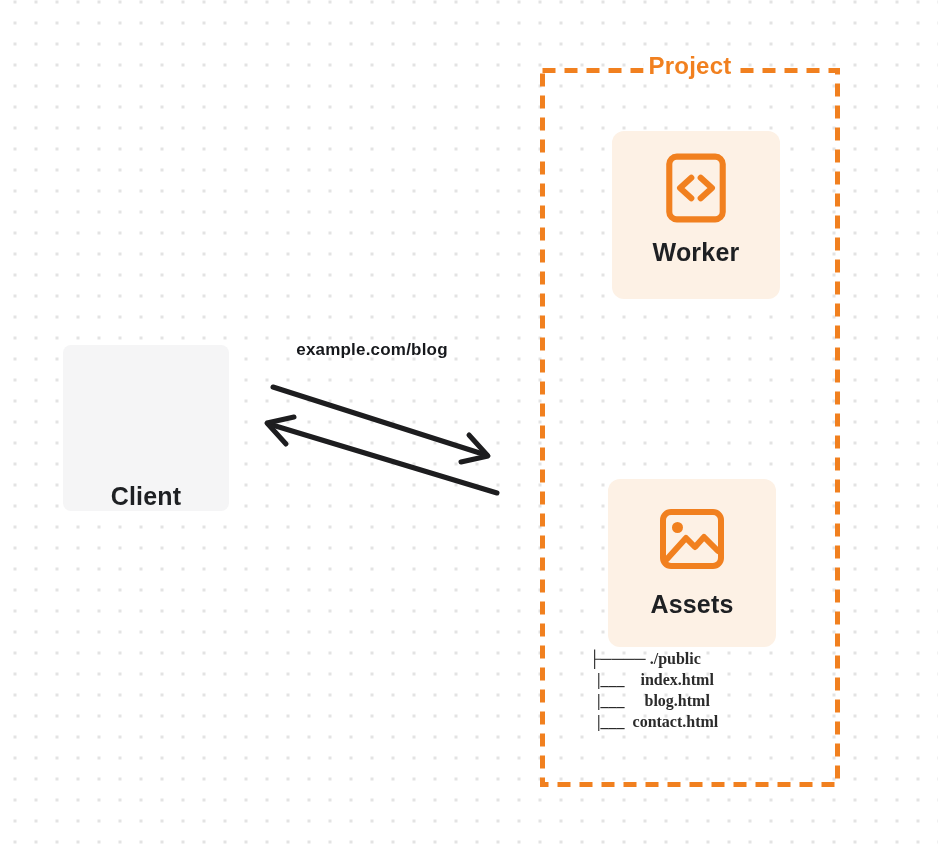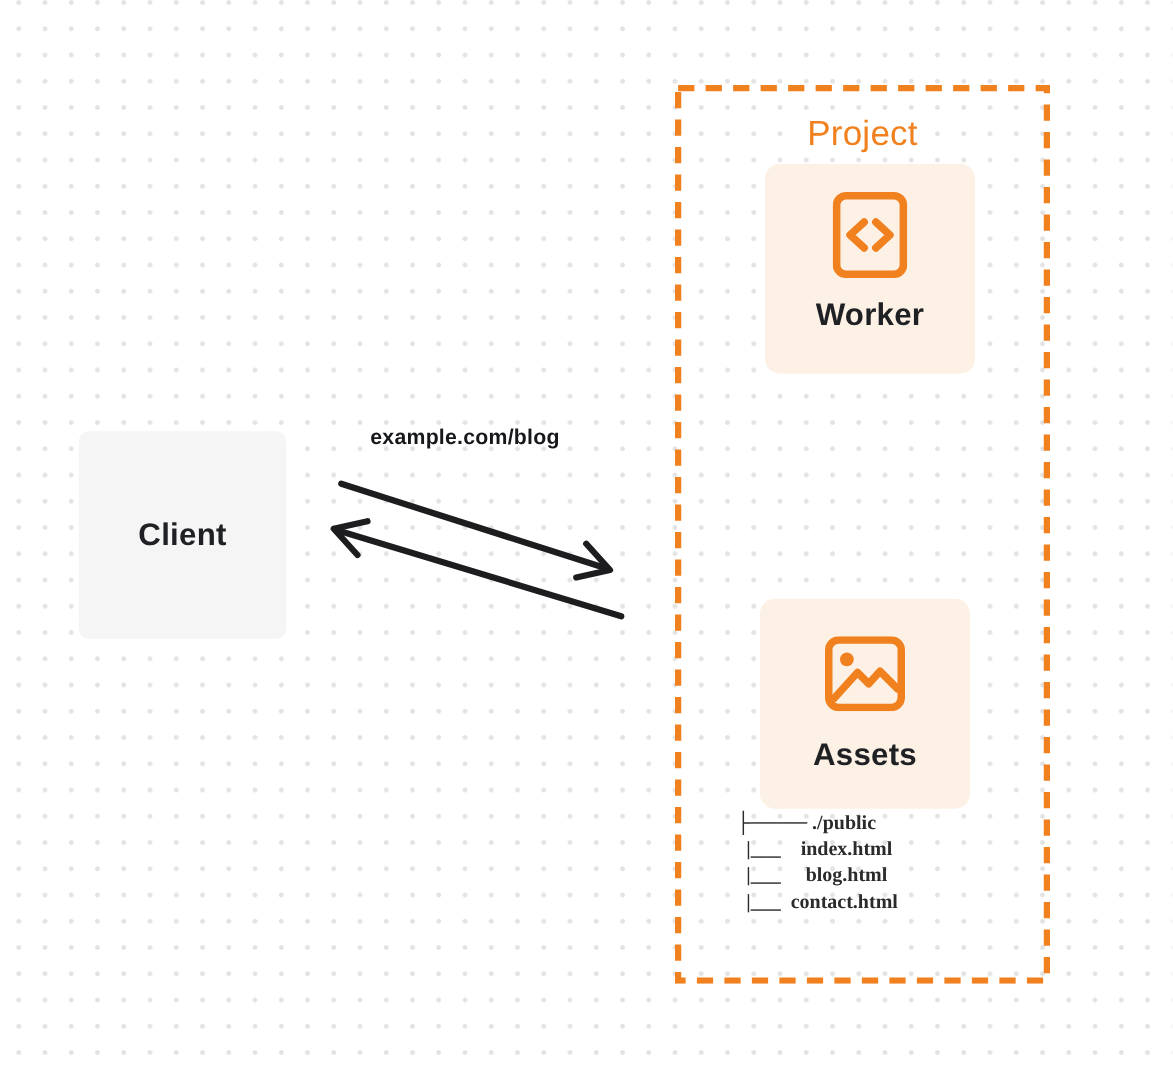--- a/index.html
+++ b/index.html
@@ -18,21 +18,21 @@
   }
 
   
   .client-box {
     position: absolute;
     left: 63px; top: 345px;
     width: 166px; height: 166px;
     background: #F5F5F6;
     border-radius: 8px;
     display: flex;
-    align-items: center;
+    align-items: flex-end;
     justify-content: center;
   }
   .client-box .label {
     font-size: 25px;
     font-weight: bold;
     color: #1E2023;
     letter-spacing: 0.2px;
   }
 
   
@@ -61,26 +61,25 @@
     width: 300px; height: 719px;
   }
   .project-border { position: absolute; left: 0; top: 0; }
   .project-title {
     position: absolute;
     top: -16px;
     left: 50%;
     transform: translateX(-50%);
     background: #ffffff;
     padding: 0 5px;
-    font-size: 28px;
-    font-weight: normal;
+    font-size: 24px;
+    font-weight: bold;
     color: #F1801F;
     letter-spacing: 0.2px;
     white-space: nowrap;
-    margin-top: 39px;
   }
 
   
   .card {
     position: absolute;
     width: 168px; height: 168px;
     background: #FDF1E5;
     border-radius: 12px;
     display: flex;
     flex-direction: column;

